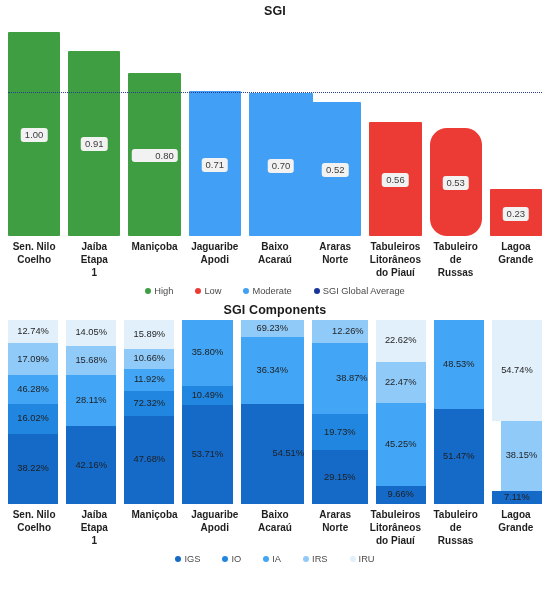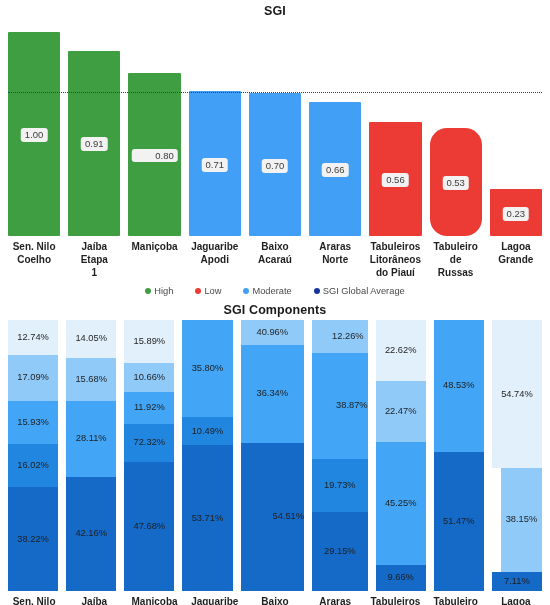--- a/index.html
+++ b/index.html
@@ -41,21 +41,21 @@
   .legend{
     display:flex;justify-content:center;align-items:center;gap:22px;
     font-size:9.3px;color:#4a4a4a;margin-top:6px;
   }
   .legend-item{display:flex;align-items:center;gap:3px;white-space:nowrap;}
   .legend-dot{width:6px;height:6px;border-radius:50%;display:inline-block;}
 
   
   #components-chart{height:305px;}
   #components-chart .title-wrap{height:20px;display:flex;align-items:center;justify-content:center;}
-  .stack-plot{position:relative;height:271px;margin:0 8px;display:flex;gap:8px;align-items:center;border-radius:12px;}
+  .stack-plot{position:relative;height:184px;margin:0 8px;display:flex;gap:8px;align-items:center;border-radius:12px;}
   .stack-col{flex:1 1 0;display:flex;flex-direction:column;height:100%;}
   .seg{
     position:relative;display:flex;align-items:center;justify-content:center;
     font-size:9.3px;color:#1f1f1f;overflow:hidden;
   }
   .seg span{line-height:1;}
 </style>
 </head>
 <body>
 
@@ -81,27 +81,27 @@
             <div class="bar" style="height: 76.1905%; background: rgb(62, 158, 65);">
               <div class="bar-value" style="bottom: calc(50% - 8px); padding-left: 24px;">0.80</div>
             </div>
           </div>
           <div class="bar-col">
             <div class="bar" style="height: 67.619%; background: rgb(65, 160, 245);">
               <div class="bar-value" style="bottom: calc(50% - 8px);">0.71</div>
             </div>
           </div>
           <div class="bar-col">
-            <div class="bar" style="height: 66.6667%; background: rgb(65, 160, 245);">
+            <div class="bar" style="height: 66.6667%; background: rgb(65, 160, 245); padding-left: 12px;">
               <div class="bar-value" style="bottom: calc(50% - 8px);">0.70</div>
             </div>
           </div>
           <div class="bar-col">
             <div class="bar" style="height: 62.8571%; background: rgb(65, 160, 245);">
-              <div class="bar-value" style="bottom: calc(50% - 8px);">0.66</div>
+              <div class="bar-value" style="bottom: calc(50% - 8px);">0.52</div>
             </div>
           </div>
           <div class="bar-col">
             <div class="bar" style="height: 53.3333%; background: rgb(236, 59, 52);">
               <div class="bar-value" style="bottom: calc(50% - 8px);">0.56</div>
             </div>
           </div>
           <div class="bar-col">
             <div class="bar" style="height: 50.4762%; background: rgb(236, 59, 52); border-radius: 17px;">
               <div class="bar-value" style="bottom: calc(50% - 8px);">0.53</div>
@@ -161,21 +161,21 @@
     </div>
     <div class="stack-plot" id="comp-bars">
         <div class="stack-col">
           <div class="seg" style="flex: 12.74 0 0px; background: rgb(225, 240, 251);">
             <span>12.74%</span>
           </div>
           <div class="seg" style="flex: 17.09 0 0px; background: rgb(144, 202, 249);">
             <span>17.09%</span>
           </div>
           <div class="seg" style="flex: 15.93 0 0px; background: rgb(66, 165, 245);">
-            <span>15.93%</span>
+            <span>46.28%</span>
           </div>
           <div class="seg" style="flex: 16.02 0 0px; background: rgb(33, 134, 224);">
             <span>16.02%</span>
           </div>
           <div class="seg" style="flex: 38.22 0 0px; background: rgb(21, 105, 199);">
             <span>38.22%</span>
           </div>
         </div>
         <div class="stack-col">
           <div class="seg" style="flex: 14.05 0 0px; background: rgb(225, 240, 251);">
@@ -214,21 +214,21 @@
           </div>
           <div class="seg" style="flex: 10.49 0 0px; background: rgb(33, 134, 224);">
             <span>10.49%</span>
           </div>
           <div class="seg" style="flex: 53.71 0 0px; background: rgb(21, 105, 199);">
             <span>53.71%</span>
           </div>
         </div>
         <div class="stack-col">
           <div class="seg" style="flex: 9.15 0 0px; background: rgb(144, 202, 249);">
-            <span>40.96%</span>
+            <span>69.23%</span>
           </div>
           <div class="seg" style="flex: 36.34 0 0px; background: rgb(66, 165, 245);">
             <span>36.34%</span>
           </div>
           <div class="seg" style="flex: 54.51 0 0px; background: rgb(21, 105, 199); padding-left: 32px;">
             <span>54.51%</span>
           </div>
         </div>
         <div class="stack-col">
           <div class="seg" style="flex: 12.26 0 0px; background: rgb(144, 202, 249); padding-left: 16px;">

